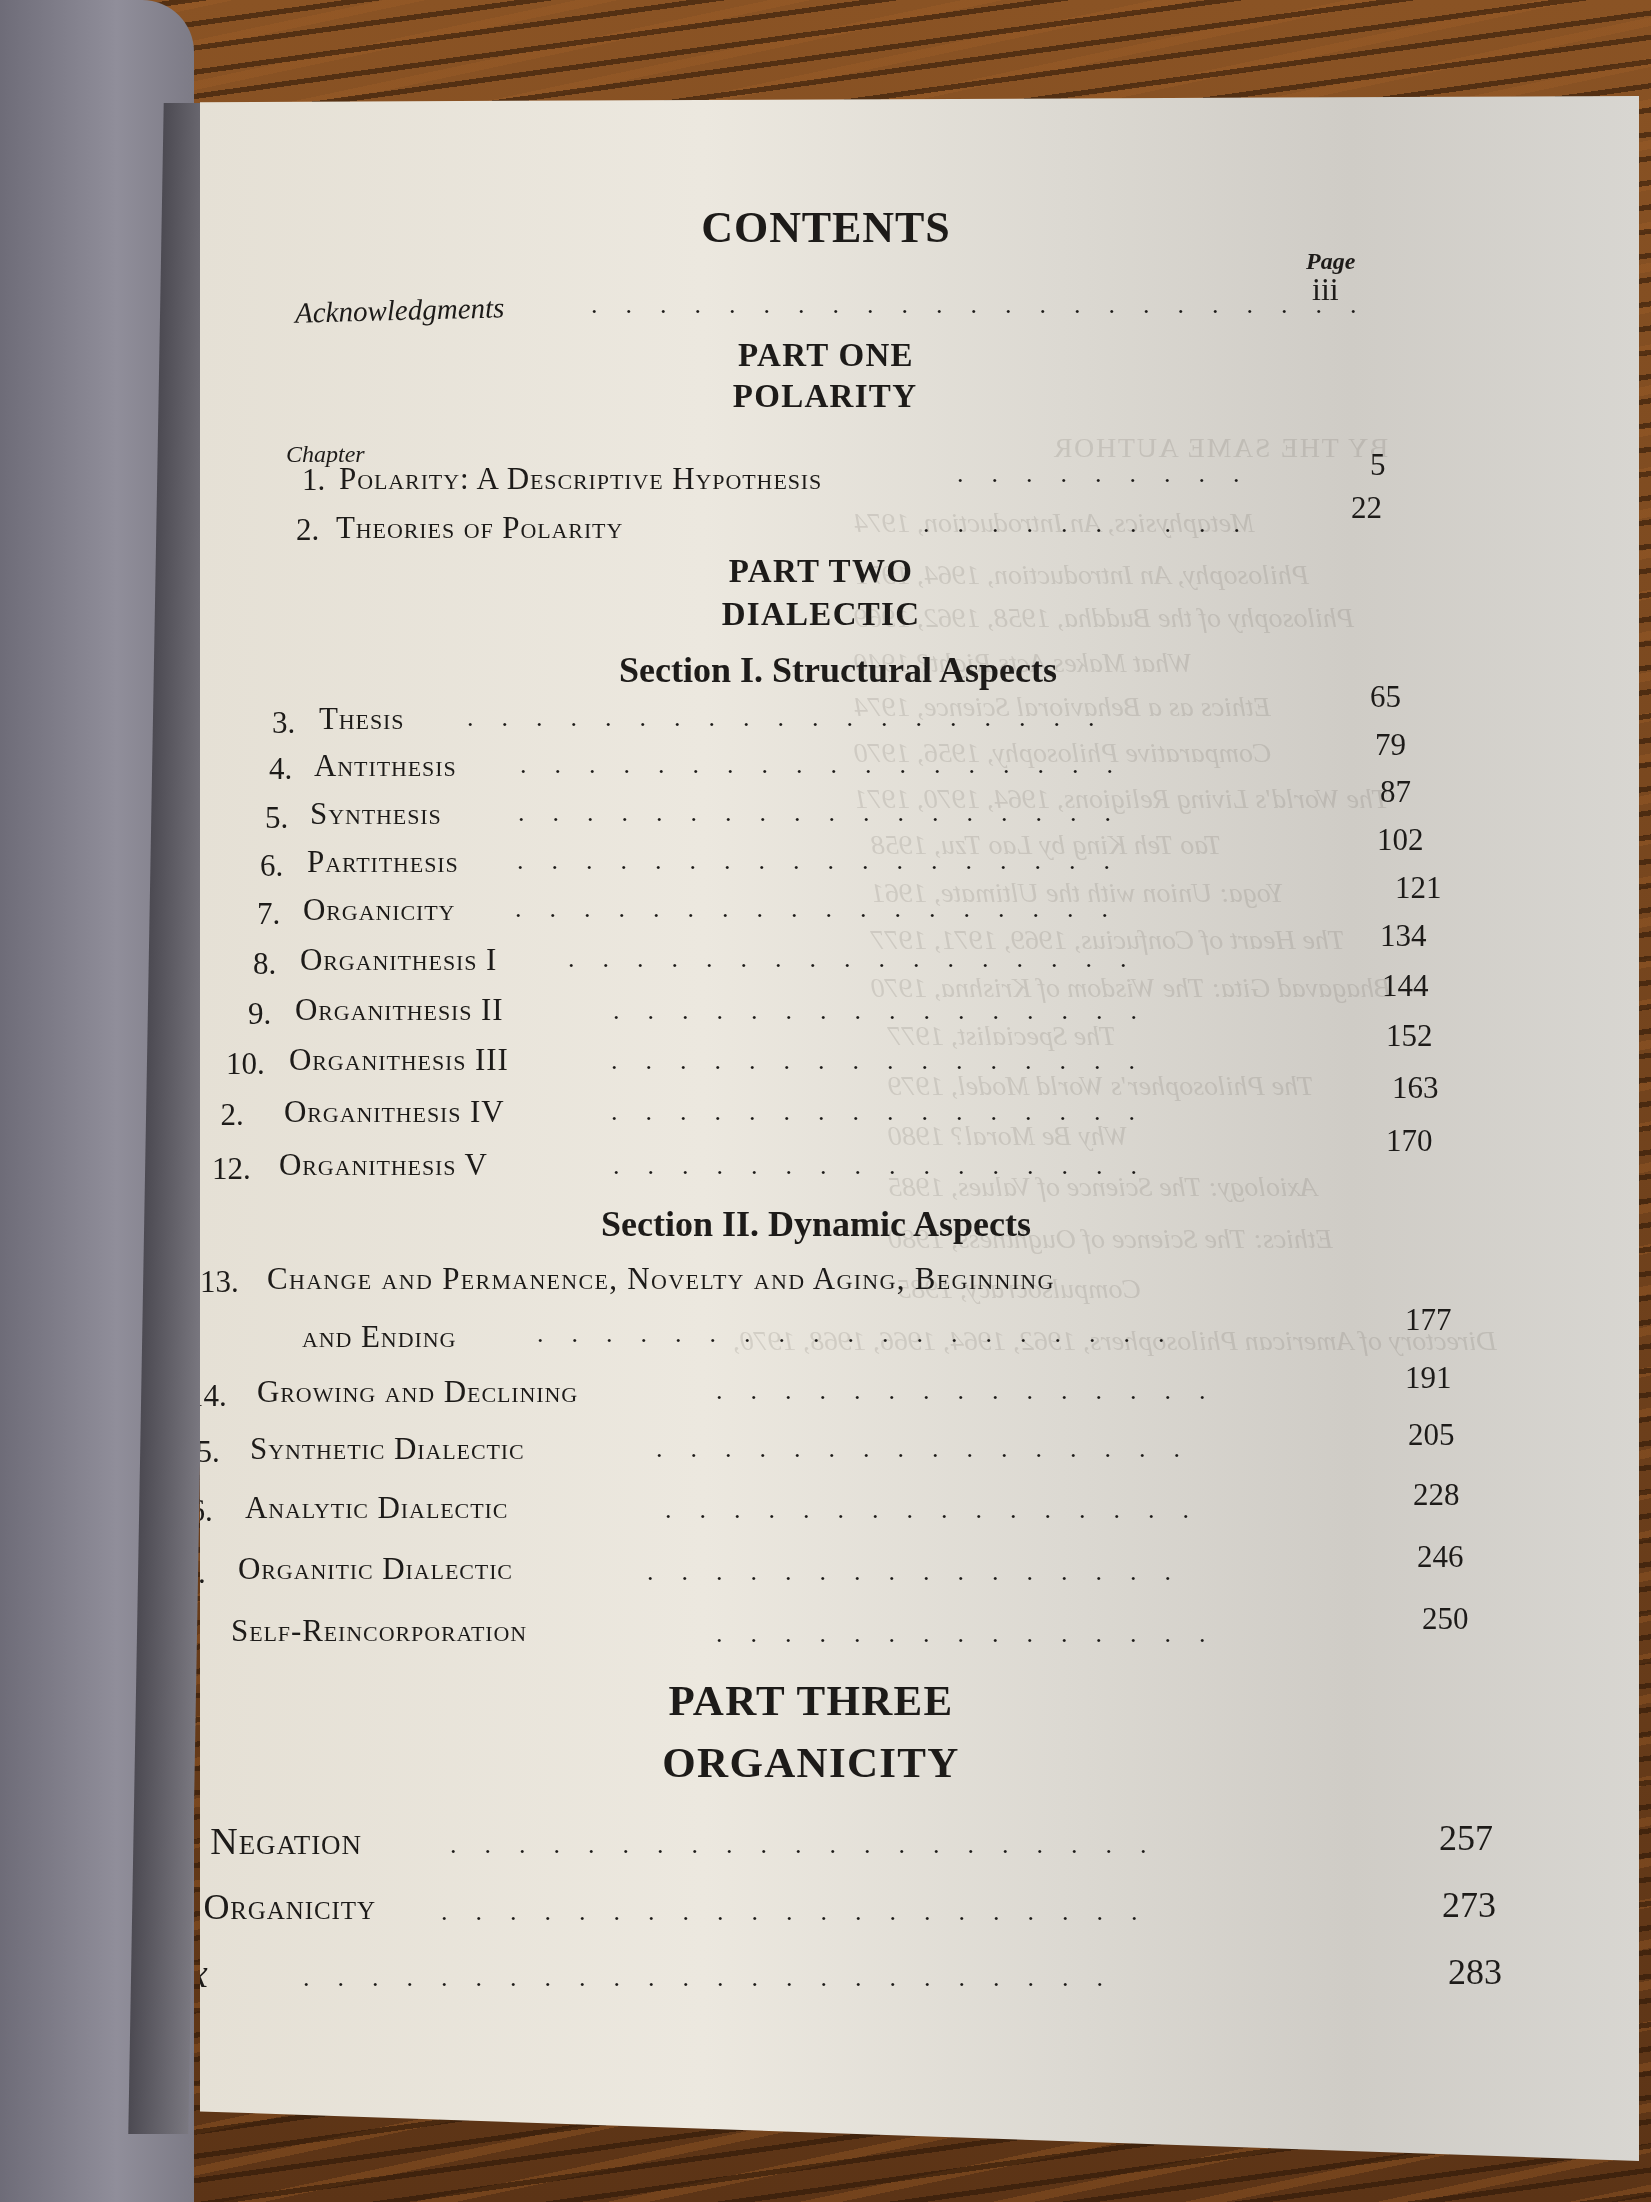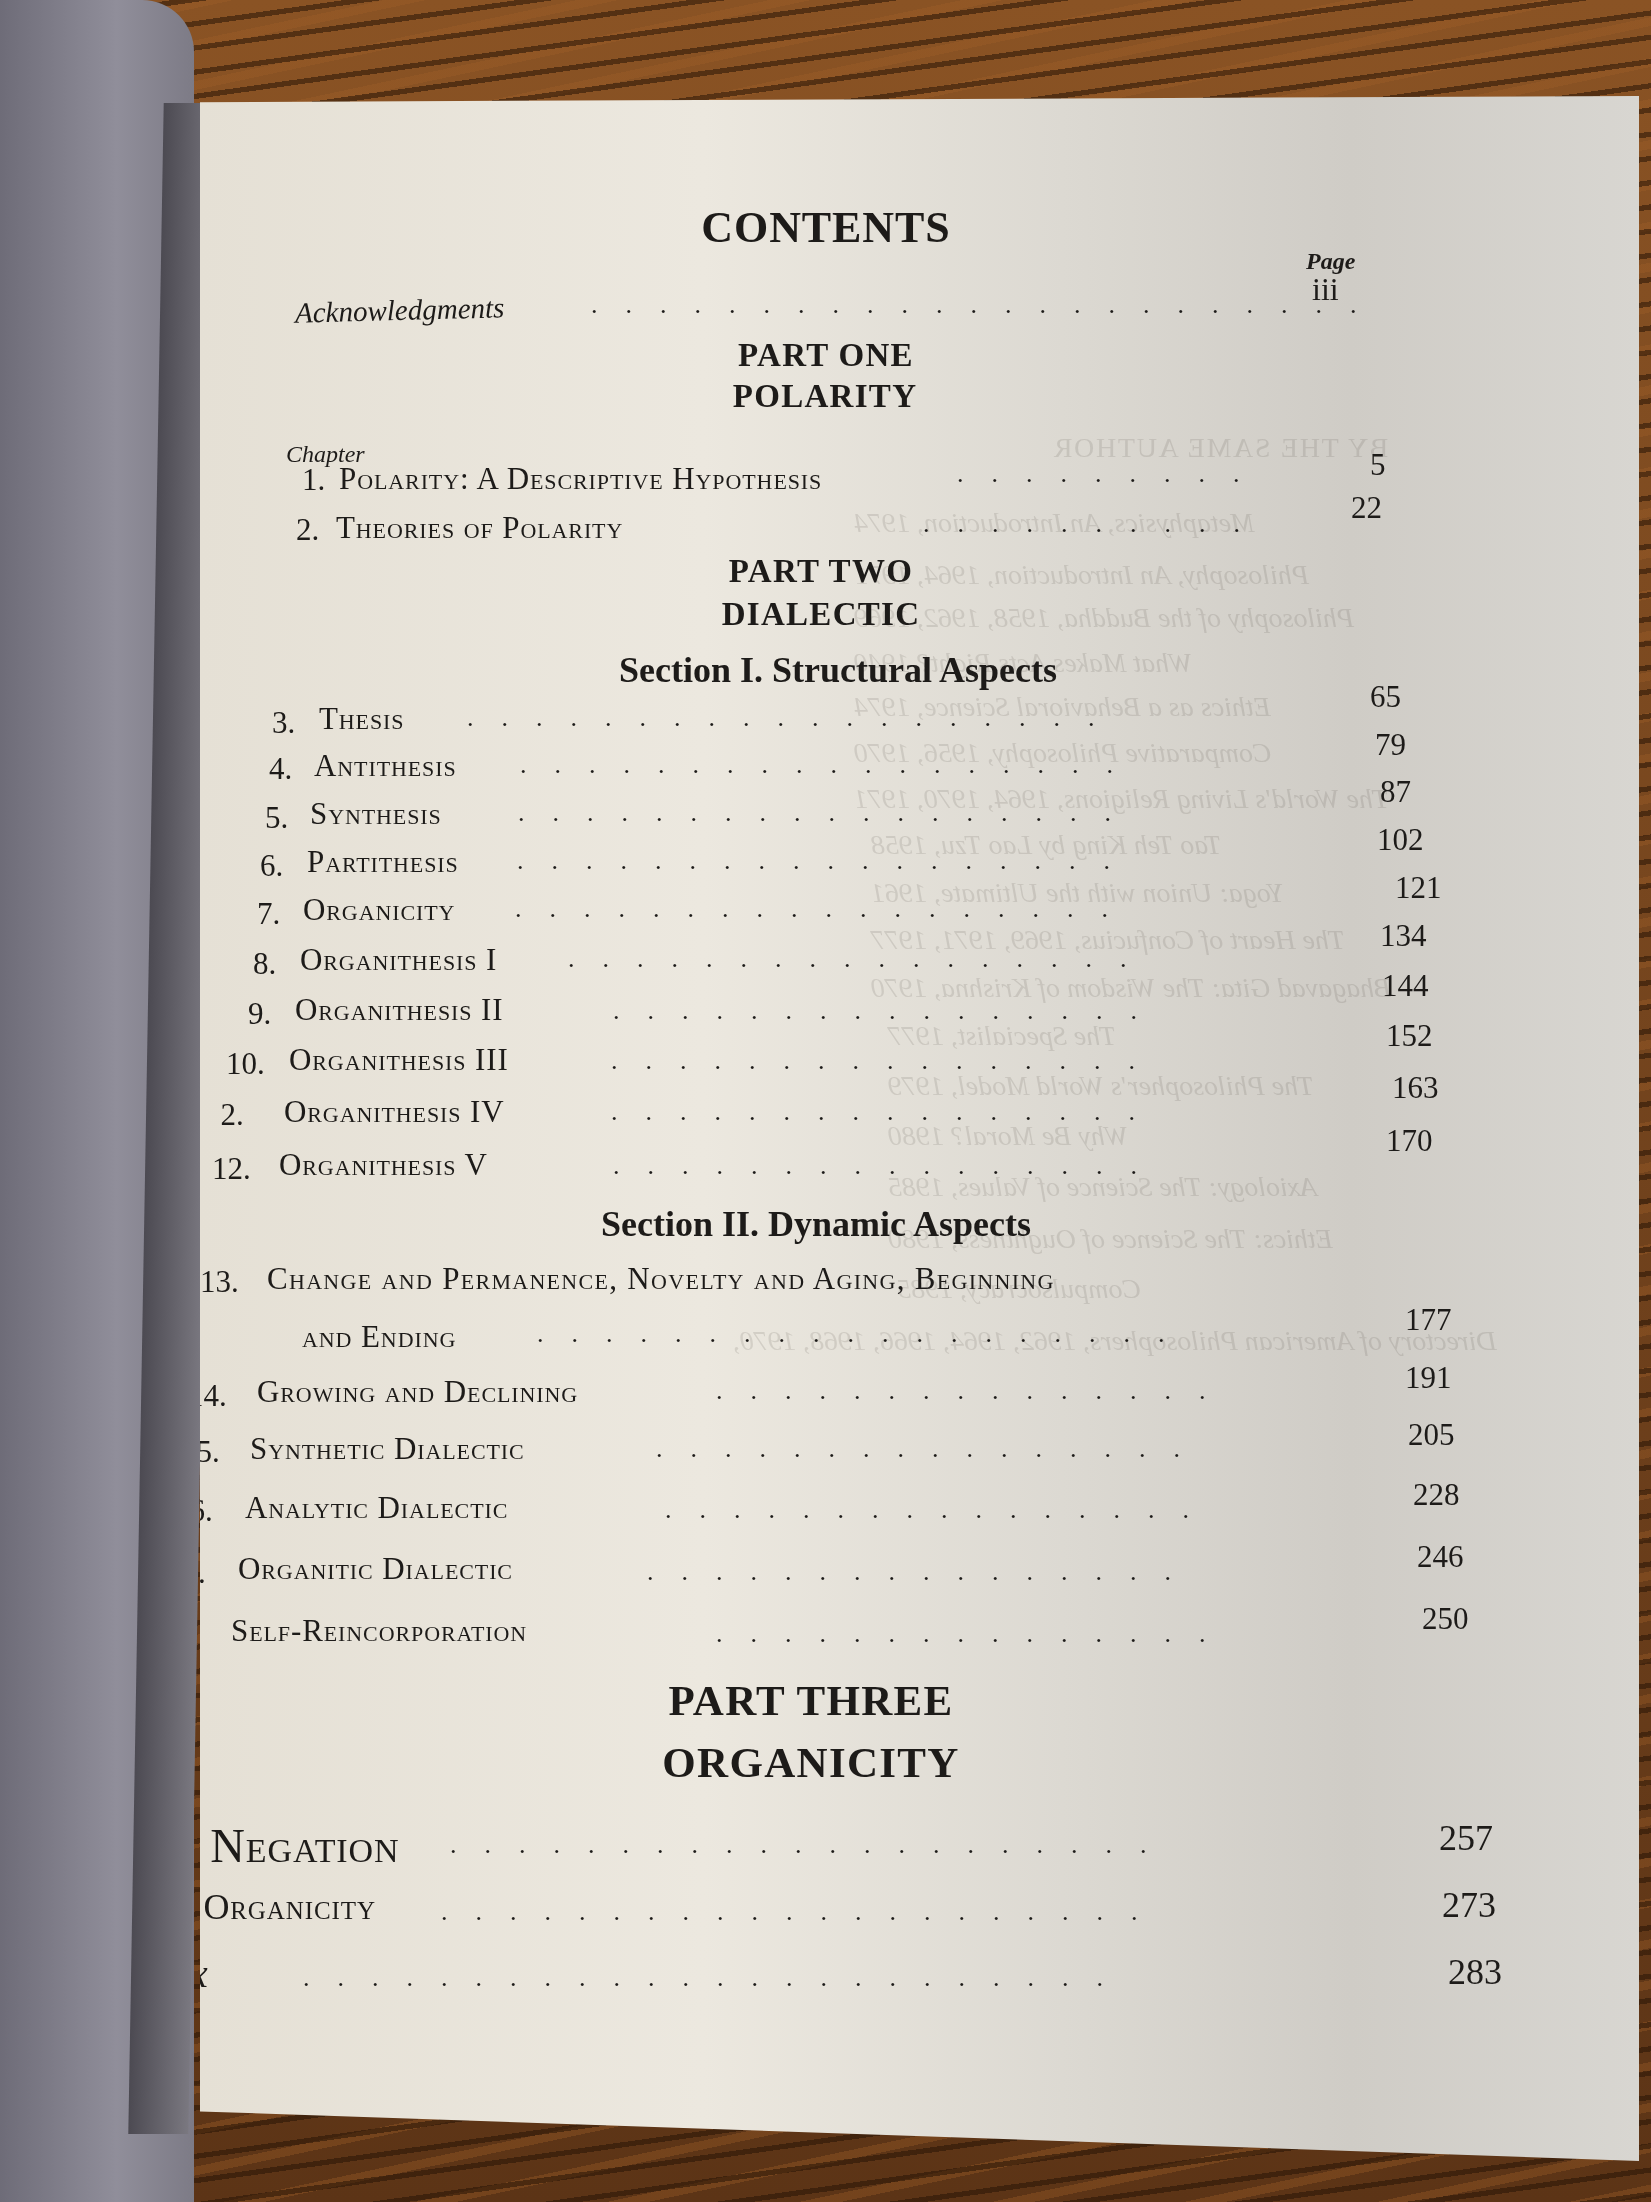--- a/index.html
+++ b/index.html
@@ -196,21 +196,21 @@
     <span class="t sc num" style="left:31px;top:1519px;">Self-Reincorporation</span>
     <span class="dots" style="left:516px;top:1525px;width:774px;">...............</span>
     <span class="t pg" style="left:1222px;top:1507px;">250</span>
   </div>
 
   <span class="t part3 center" style="left:611px;top:1583px;">PART THREE</span>
   <span class="t part3 center" style="left:611px;top:1645px;">ORGANICITY</span>
 
   <div>
     <span class="t num" style="left:-62px;top:1729px;font-size:36px;">19.</span>
-    <span class="t sc num" style="left:10.3px;top:1726px;font-size:48px;">Negation</span>
+    <span class="t sc num" style="left:10.3px;top:1726px;font-size:38px;">Negation</span>
     <span class="dots" style="left:250px;top:1736px;width:1050px;">.....................</span>
     <span class="t pg" style="left:1239px;top:1724px;font-size:36px;">257</span>
   </div>
   <div>
     <span class="t num" style="left:-72px;top:1796px;font-size:36px;">20.</span>
     <span class="t sc num" style="left:3.4px;top:1793px;font-size:36px;">Organicity</span>
     <span class="dots" style="left:241px;top:1803px;width:1067px;">.....................</span>
     <span class="t pg" style="left:1242px;top:1791px;font-size:36px;">273</span>
   </div>
   <div>

